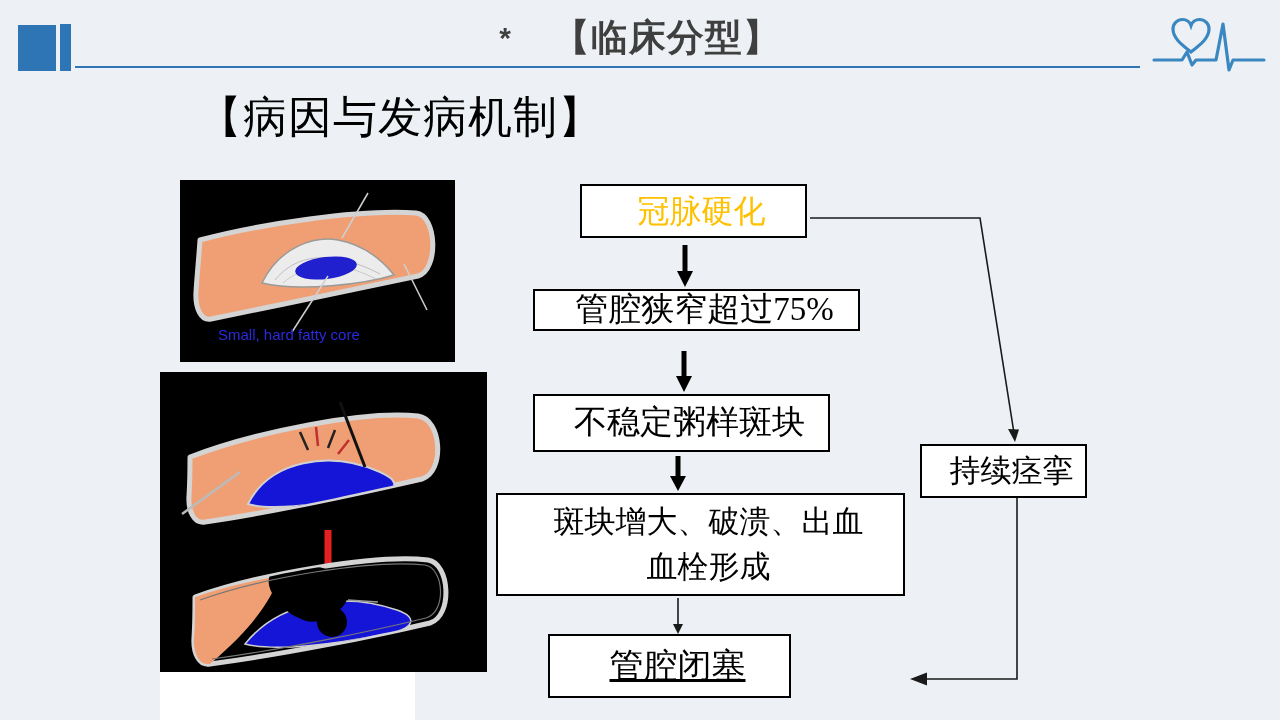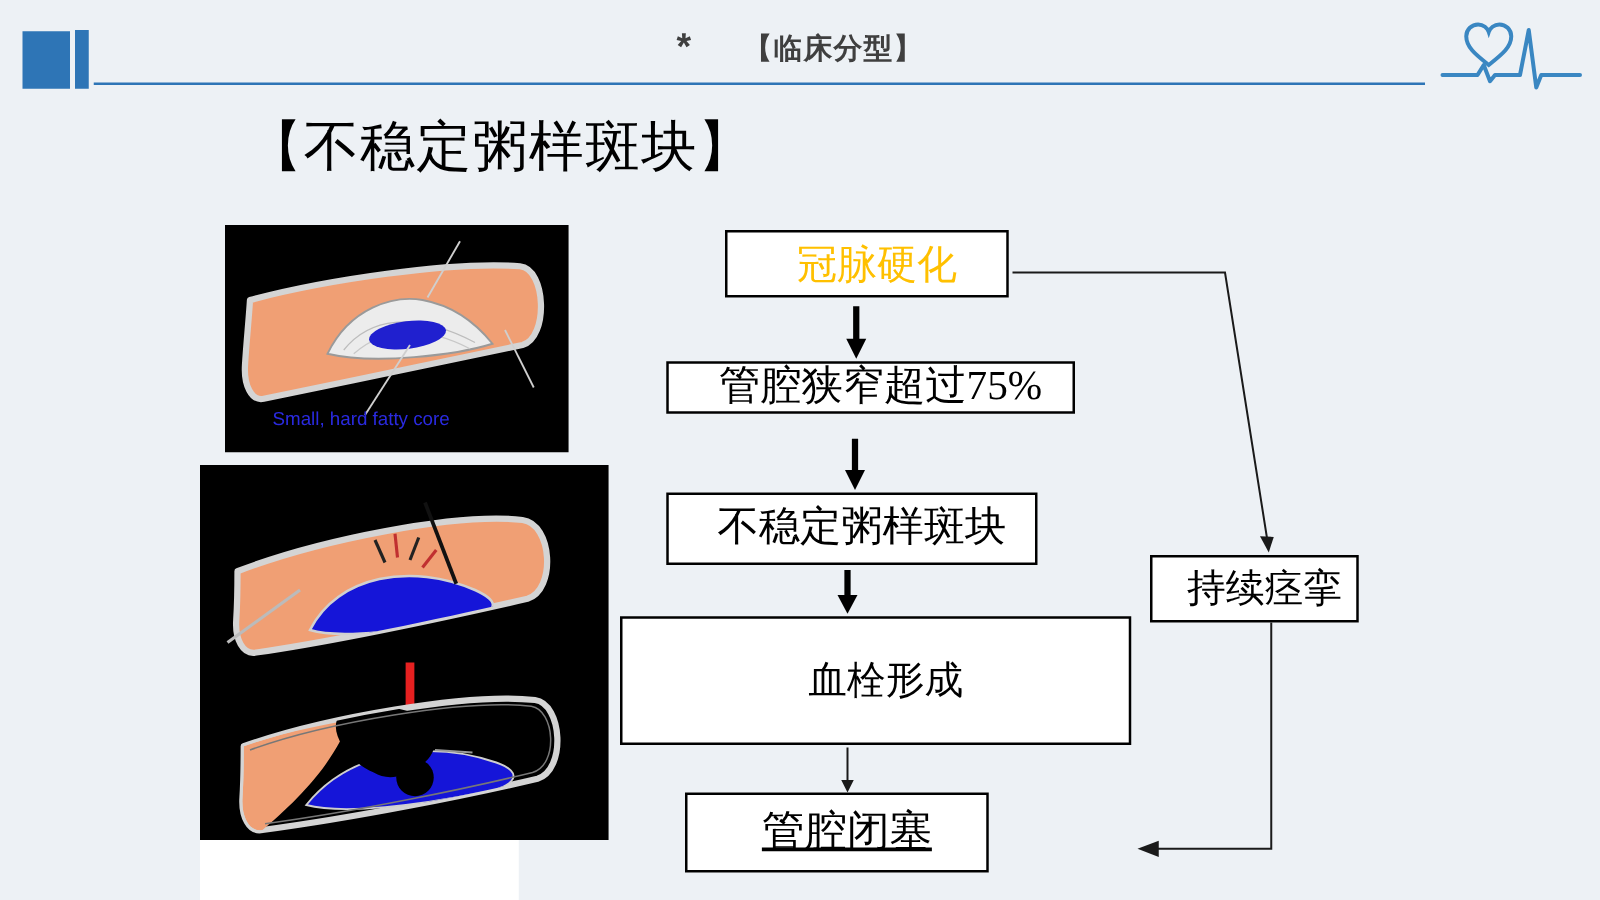--- a/index.html
+++ b/index.html
@@ -11,21 +11,21 @@
   
   .corner-square{position:absolute;left:18px;top:25px;width:38px;height:46px;background:#2e75b6;}
   .corner-bar{position:absolute;left:60px;top:24px;width:11px;height:47px;background:#2e75b6;}
   .header-underline{position:absolute;left:75px;top:66px;width:1065px;height:2px;background:#2e75b6;}
   .header-row{
     position:absolute;left:0;right:0;top:14px;height:48px;
     display:flex;align-items:center;justify-content:center;gap:42px;
     color:#3f3f3f;font-weight:bold;
   }
   .header-marker{font-size:30px;}
-  .header-title{font-size:23px;letter-spacing:1px;text-align:right;}
+  .header-title{font-size:37px;letter-spacing:1px;text-align:right;}
   .logo-icon{position:absolute;left:1152px;top:12px;width:116px;height:64px;}
   
   .slide-title{
     position:absolute;left:198px;top:88px;
     font-family:"Liberation Serif","DejaVu Serif",serif;
     font-size:44px;color:#000;letter-spacing:1px;white-space:nowrap;
   }
   
   .fbox{
     position:absolute;background:#fff;border:2px solid #000;box-sizing:border-box;
@@ -57,21 +57,21 @@
   <div class="header-row">
     <span class="header-marker">*</span>
     <span class="header-title">【临床分型】</span>
   </div>
 
   <svg class="logo-icon" viewBox="0 0 116 64">
     <path d="M39,40 C29,32 21,26 21,17 C21,11.5 25.5,7.5 30.5,7.5 C34.7,7.5 38,10.5 39,13.5 C40,10.5 43.3,7.5 47.5,7.5 C52.5,7.5 57,11.5 57,17 C57,26 49,32 39,40 Z" fill="none" stroke="#3a87c2" stroke-width="3.2"></path>
     <polyline points="2,48 30,48 35,40 40,53 44,48 64,48 71,12 77,58 81,48 112,48" fill="none" stroke="#3a87c2" stroke-width="3.2" stroke-linejoin="round" stroke-linecap="round"></polyline>
   </svg>
 
-  <div class="slide-title">【不稳定粥样斑块】</div>
+  <div class="slide-title">【病因与发病机制】</div>
 
   <svg class="illus1" viewBox="0 0 275 182">
     <rect width="275" height="182" fill="#000000"></rect>
     <defs>
       <clipPath id="v1clip">
         <path d="M20,60 C80,44 180,29 236,33 C257,35 259,90 238,96 C180,108 100,125 31,139 C21,141 15,128 16,112 C17,95 19,76 20,60 Z"></path>
       </clipPath>
     </defs>
     <path d="M20,60 C80,44 180,29 236,33 C257,35 259,90 238,96 C180,108 100,125 31,139 C21,141 15,128 16,112 C17,95 19,76 20,60 Z" fill="#f09f74" stroke="#d4d4d4" stroke-width="5" stroke-linejoin="round"></path>
     <g clip-path="url(#v1clip)">
@@ -131,20 +131,21 @@
   <div class="fbox" id="box-sclerosis">
     <span>冠脉硬化</span>
   </div>
   <div class="fbox" id="box-stenosis">
     <span>管腔狭窄超过75%</span>
   </div>
   <div class="fbox" id="box-unstable">
     <span>不稳定粥样斑块</span>
   </div>
   <div class="fbox" id="box-plaque">
+    <span>斑块增大、破溃、出血</span>
     <span>血栓形成</span>
   </div>
   <div class="fbox" id="box-occlusion">
     <span>管腔闭塞</span>
   </div>
   <div class="fbox" id="box-spasm">
     <span>持续痉挛</span>
   </div>
 
   <svg class="connector-layer" viewBox="0 0 1280 720">

